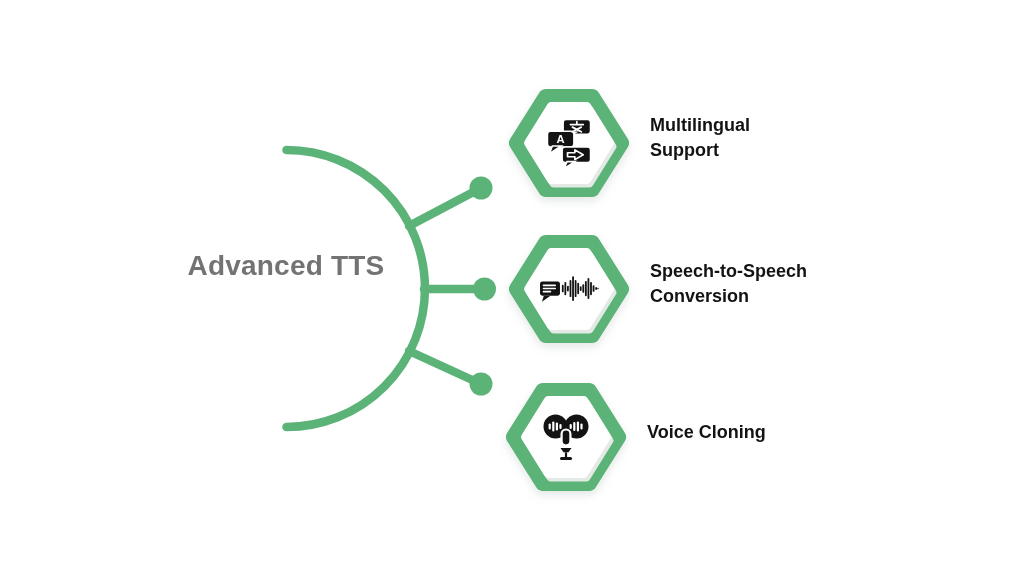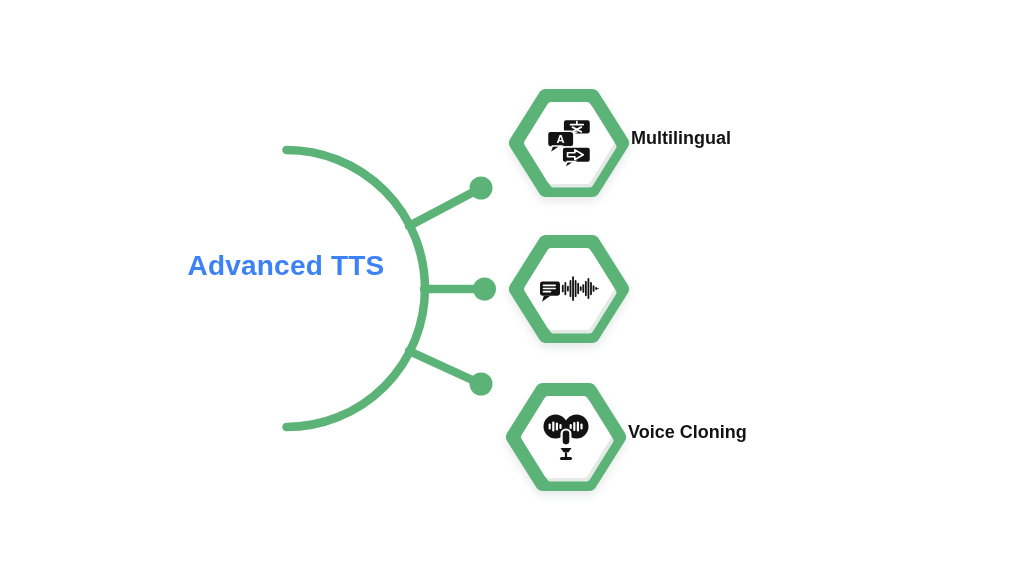--- a/index.html
+++ b/index.html
@@ -2,32 +2,32 @@
 <html><head>
 <meta charset="utf-8">
 <style>
   html,body{margin:0;padding:0;background:#ffffff;}
   body{width:1024px;height:576px;overflow:hidden;font-family:"Liberation Sans",sans-serif;}
   .canvas{position:relative;width:1024px;height:576px;background:#ffffff;}
   .connectors{position:absolute;left:0;top:0;pointer-events:none;}
   .title{
     position:absolute;left:140px;top:247px;width:292px;
     text-align:center;font-weight:bold;font-size:28px;line-height:37px;
-    color:#3b82f6;letter-spacing:.2px;
+    color:#737373;letter-spacing:.2px;
   }
   .feature-item{position:absolute;display:flex;align-items:center;height:116px;}
   .item-1{left:507px;top:85px;}
   .item-2{left:507px;top:231px;}
   .item-3{left:504px;top:379px;}
   .hex-wrap{position:relative;width:124px;height:116px;flex:0 0 auto;}
   .hex{position:absolute;left:0;top:0;width:124px;height:116px;
        filter:drop-shadow(0 4px 5px rgba(70,100,80,.15));}
   .icon{position:absolute;left:50%;top:50%;transform:translate(-50%,-50%);}
   .label{
-    font-weight:bold;font-size:18px;line-height:25px;
+    margin-left:19px;font-weight:bold;font-size:18px;line-height:25px;
     color:#131313;white-space:nowrap;transform:translateY(-5px);
   }
 </style>
 </head>
 <body>
 
 <div class="canvas">
 
   <svg class="connectors" width="1024" height="576" viewBox="0 0 1024 576">
     <g fill="none" stroke-linecap="round" stroke-width="8.5" stroke="#5BB378">
@@ -68,20 +68,21 @@
           <path d="M25.5 7.2 H38.5"></path>
           <path d="M27.5 9.8 L36.5 14.6"></path>
           <path d="M36.5 9.8 L27.5 14.6"></path>
         </g>
         <text x="15.5" y="26.5" text-anchor="middle" fill="#ffffff" font-size="11.5" font-weight="bold">A</text>
         <path fill="none" stroke="#ffffff" stroke-width="1.7" stroke-linejoin="round" d="M22.5 36 H30 V33 L38.5 38 L30 43 V40 H22.5 Z"></path>
       </svg>
     </div>
     <div class="label">
       <div>Multilingual</div>
+      <div>Support</div>
     </div>
   </div>
 
   <div class="feature-item item-2">
     <div class="hex-wrap">
       <svg class="hex" viewBox="0 0 124 116">
         <path d="M10 58 39 12 85 12 114 58 85 104 39 104 Z" stroke-width="16" stroke-linejoin="round" fill="#5BB378" stroke="#5BB378"></path>
         <path d="M23.5 61.5 46.5 24.5 82.5 24.5 105.5 61.5 82.5 98.5 46.5 98.5 Z" stroke-width="8" stroke-linejoin="round" fill="#E3EAE5" stroke="#E3EAE5"></path>
         <path fill="#ffffff" stroke="#ffffff" d="M21 58 44 21 80 21 103 58 80 95 44 95 Z" stroke-width="8" stroke-linejoin="round"></path>
       </svg>
@@ -104,20 +105,24 @@
           <rect x="56.4" y="16" width="1.9" height="7" rx="0.95"></rect>
           <rect x="59.1" y="18" width="1.9" height="3" rx="0.95"></rect>
           <rect x="61.2" y="18.7" width="1.6" height="1.6" rx="0.8"></rect>
         </g>
         <g fill="#ffffff">
           <rect x="3.8" y="15.3" width="14" height="1.7" rx="0.8"></rect>
           <rect x="3.8" y="18.6" width="14" height="1.7" rx="0.8"></rect>
           <rect x="3.8" y="21.9" width="9" height="1.7" rx="0.8"></rect>
         </g>
       </svg>
+    </div>
+    <div class="label">
+      <div>Speech-to-Speech</div>
+      <div>Conversion</div>
     </div>
   </div>
 
   <div class="feature-item item-3">
     <div class="hex-wrap">
       <svg class="hex" viewBox="0 0 124 116">
         <path d="M10 58 39 12 85 12 114 58 85 104 39 104 Z" stroke-width="16" stroke-linejoin="round" fill="#5BB378" stroke="#5BB378"></path>
         <path d="M23.5 61.5 46.5 24.5 82.5 24.5 105.5 61.5 82.5 98.5 46.5 98.5 Z" stroke-width="8" stroke-linejoin="round" fill="#E3EAE5" stroke="#E3EAE5"></path>
         <path fill="#ffffff" stroke="#ffffff" d="M21 58 44 21 80 21 103 58 80 95 44 95 Z" stroke-width="8" stroke-linejoin="round"></path>
       </svg>

